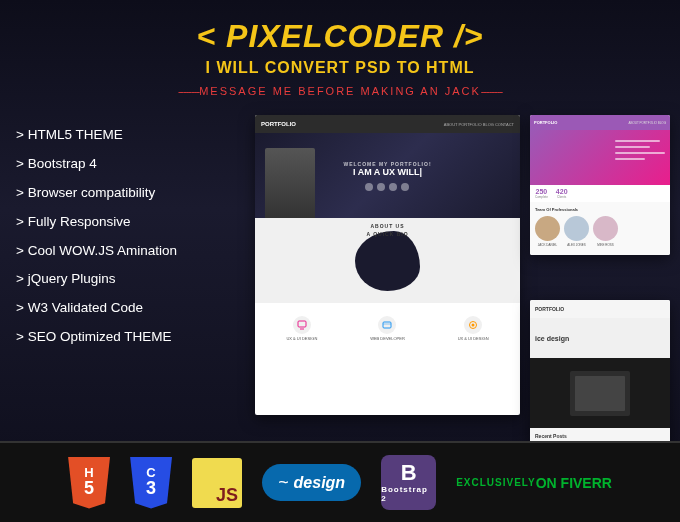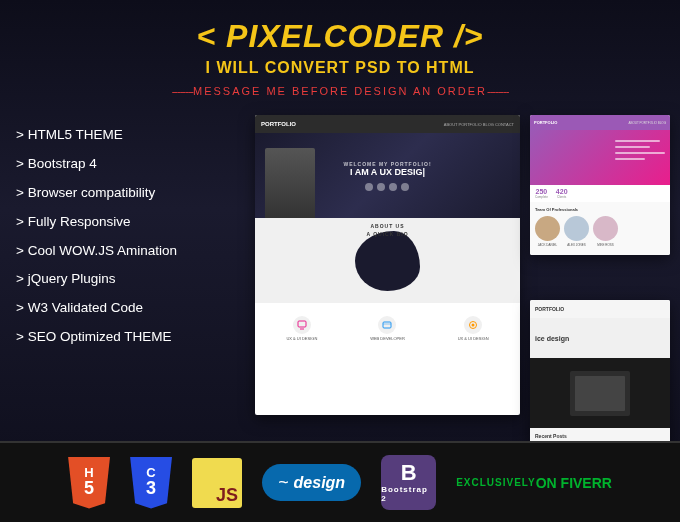--- a/index.html
+++ b/index.html
@@ -565,21 +565,21 @@
   </style>
 </head>
 <body>
 
 <div class="bg">
 
   <div class="title-section">
     <div class="main-title">&lt; PIXELCODER /&gt;</div>
     <div class="subtitle">I WILL CONVERT PSD TO HTML</div>
     <div style="text-align:center; margin-top:4px;">
-      <span class="message-line">MESSAGE ME BEFORE DESIGN AN ORDER</span>
+      <span class="message-line">MESSAGE ME BEFORE MAKING AN JACK</span>
     </div>
   </div>
 
   <ul class="features">
     <li><span class="arrow"></span><span>&gt; HTML5 THEME</span></li>
     <li><span class="arrow"></span><span>&gt; Bootstrap 4</span></li>
     <li><span class="arrow"></span><span>&gt; Browser compatibility</span></li>
     <li><span class="arrow"></span><span>&gt; Fully Responsive</span></li>
     <li><span class="arrow"></span><span>&gt; Cool WOW.JS Amination</span></li>
     <li><span class="arrow"></span><span>&gt; jQuery Plugins</span></li>
@@ -591,21 +591,21 @@
 
     <div class="screen-main">
       <div class="screen-nav">
         <span style="font-size:6px;color:#fff;font-weight:700;">PORTFOLIO</span>
         <span style="font-size:4px;color:#aaa;margin-left:auto;">ABOUT  PORTFOLIO  BLOG  CONTACT</span>
       </div>
       <div class="screen-hero">
         <div class="hero-person"></div>
         <div class="screen-hero-text">
           <div style="font-size:5px;letter-spacing:1px;opacity:0.7;">WELCOME MY PORTFOLIO!</div>
-          <div style="font-size:9px;font-weight:900;">I AM A UX DESIG|</div>
+          <div style="font-size:9px;font-weight:900;">I AM A UX WILL|</div>
           <div style="display:flex;gap:4px;justify-content:center;margin-top:6px;">
             <div style="width:8px;height:8px;background:rgba(255,255,255,0.4);border-radius:50%;"></div>
             <div style="width:8px;height:8px;background:rgba(255,255,255,0.4);border-radius:50%;"></div>
             <div style="width:8px;height:8px;background:rgba(255,255,255,0.4);border-radius:50%;"></div>
             <div style="width:8px;height:8px;background:rgba(255,255,255,0.4);border-radius:50%;"></div>
           </div>
         </div>
       </div>
       <div class="about-content">
         <div class="about-title-text">

